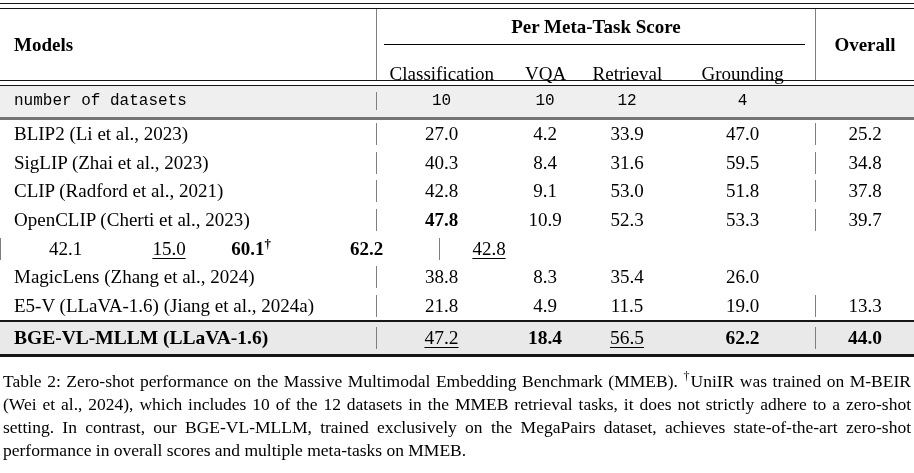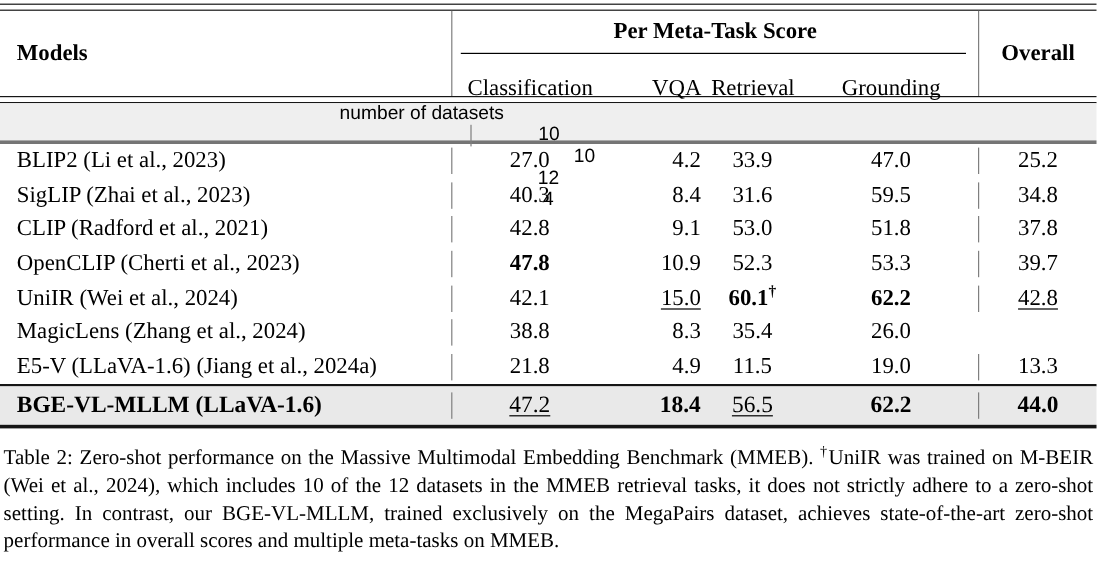--- a/index.html
+++ b/index.html
@@ -9,38 +9,38 @@
   
   .rule-top    { margin-top:3px; height:6px; border-top:1.6px solid #161616; border-bottom:1.6px solid #161616; }
   .rule-double { height:5.5px; border-top:1.6px solid #161616; border-bottom:1.6px solid #161616; }
   .rule-gray   { height:3px; background:#757575; }
   .rule-single { height:1.7px; background:#161616; }
   .rule-bottom { height:2.6px; background:#161616; }
 
   
   .c0 { width:376px; padding-left:14px; }
   .c1 { width:130px; text-align:center; }
-  .c2 { width:78px;  text-align:right; }
+  .c2 { width:78px;  text-align:center; }
   .c3 { width:86px;  text-align:center; }
   .c4 { width:145px; text-align:center; }
   .c5 { width:99px;  text-align:center; }
   .vl { border-left:1.5px solid #7f7f7f; }
 
   
   .thead { display:flex; height:71px; }
   .h-models { width:376px; display:flex; align-items:center; padding-left:14px; font-weight:bold; font-size:19px; }
   .h-mid { width:439px; border-left:1.5px solid #7f7f7f; }
   .h-span { height:35px; display:flex; align-items:center; justify-content:center; font-weight:bold; font-size:19px; }
   .cmid { border-top:1.3px solid #000; margin:0 10px 0 7px; }
   .h-sub { display:flex; height:34px; align-items:center; font-size:19px;margin-top:12px; }
   .h-overall { width:99px; border-left:1.5px solid #7f7f7f; display:flex; align-items:center; justify-content:center; font-weight:bold; font-size:19px; }
 
   
   .row { display:flex; align-items:center; font-size:19px; }
-  .row-datasets { height:31px; background:#efefef; font-family:Liberation Sans, sans-serif; font-size:16px;flex-direction:column; }
+  .row-datasets { height:31px; background:#efefef; font-family:Liberation Mono, monospace; font-size:16px; }
   .row-body { height:28.7px; }
   .row-highlight { height:32px; background:#e9e9e9; font-size:19.5px; }
   .row-highlight .c0 { font-weight:bold; }
 
   .cite { color:#000000; text-decoration:none; cursor:pointer; }
   .b { font-weight:bold; }
   .ul { text-decoration:underline; text-underline-offset:2.5px; }
   sup { font-size:68%; line-height:0; }
 
   
@@ -110,21 +110,20 @@
   <div class="row row-body">
     <div class="c0"><span>OpenCLIP (</span><a class="cite">Cherti et al., 2023</a><span>)</span></div>
     <div class="c1 vl b">47.8</div>
     <div class="c2">10.9</div>
     <div class="c3">52.3</div>
     <div class="c4">53.3</div>
     <div class="c5 vl">39.7</div>
   </div>
 
   <div class="row row-body">
-    <div class="c0"><span>UniIR (</span><a class="cite">Wei et al., 2024</a><span>)</span></div>
     <div class="c1 vl">42.1</div>
     <div class="c2"><span class="ul">15.0</span></div>
     <div class="c3 b"><span>60.1</span><sup>†</sup></div>
     <div class="c4 b">62.2</div>
     <div class="c5 vl"><span class="ul">42.8</span></div>
   </div>
 
   <div class="row row-body">
     <div class="c0"><span>MagicLens (</span><a class="cite">Zhang et al., 2024</a><span>)</span></div>
     <div class="c1 vl">38.8</div>

